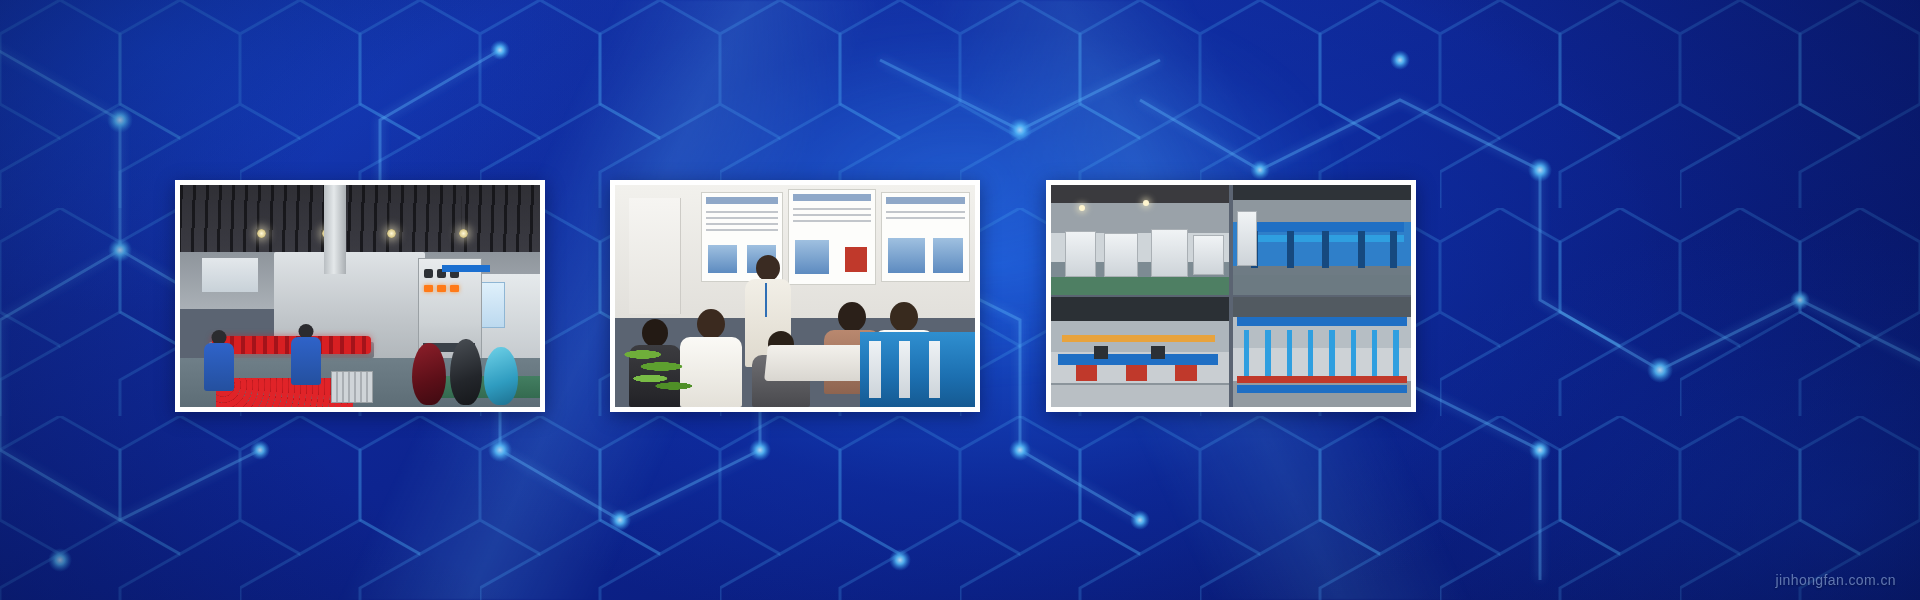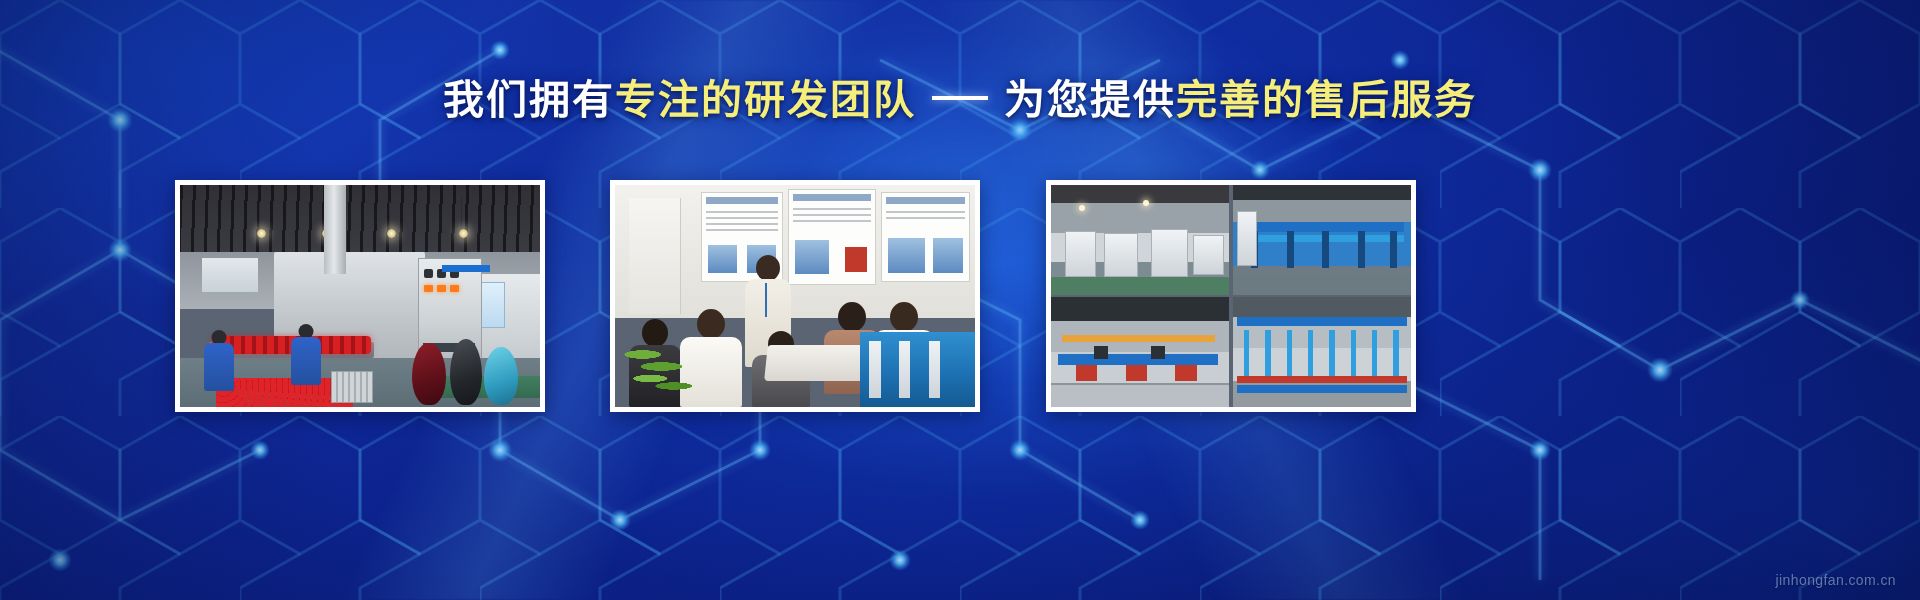--- a/index.html
+++ b/index.html
@@ -240,23 +240,20 @@
         <circle cx="60" cy="560" r="12" fill="url(#nodeg)"></circle>
         <circle cx="900" cy="560" r="11" fill="url(#nodeg)"></circle>
         <circle cx="1400" cy="60" r="10" fill="url(#nodeg)"></circle>
       </g>
     </svg>
   </div>
 
   <div class="streaks"></div>
   <div class="vignette"></div>
 
-  <div class="headline">
-    <span class="w">我们拥有</span><span class="y">专注的研发团队</span><span class="dash"></span><span class="w">为您提供</span><span class="y">完善的售后服务</span>
-  </div>
 
   <div class="photos">
 
     <div class="frame" id="frame1">
       <div class="ph p1">
         <div class="ceiling"></div>
         <div class="backwall"></div>
         <div class="window" style="left:6%"></div>
         <div class="window" style="left:64%"></div>
         <div class="lampstem" style="left:22%;top:8%;height:12%"></div>

